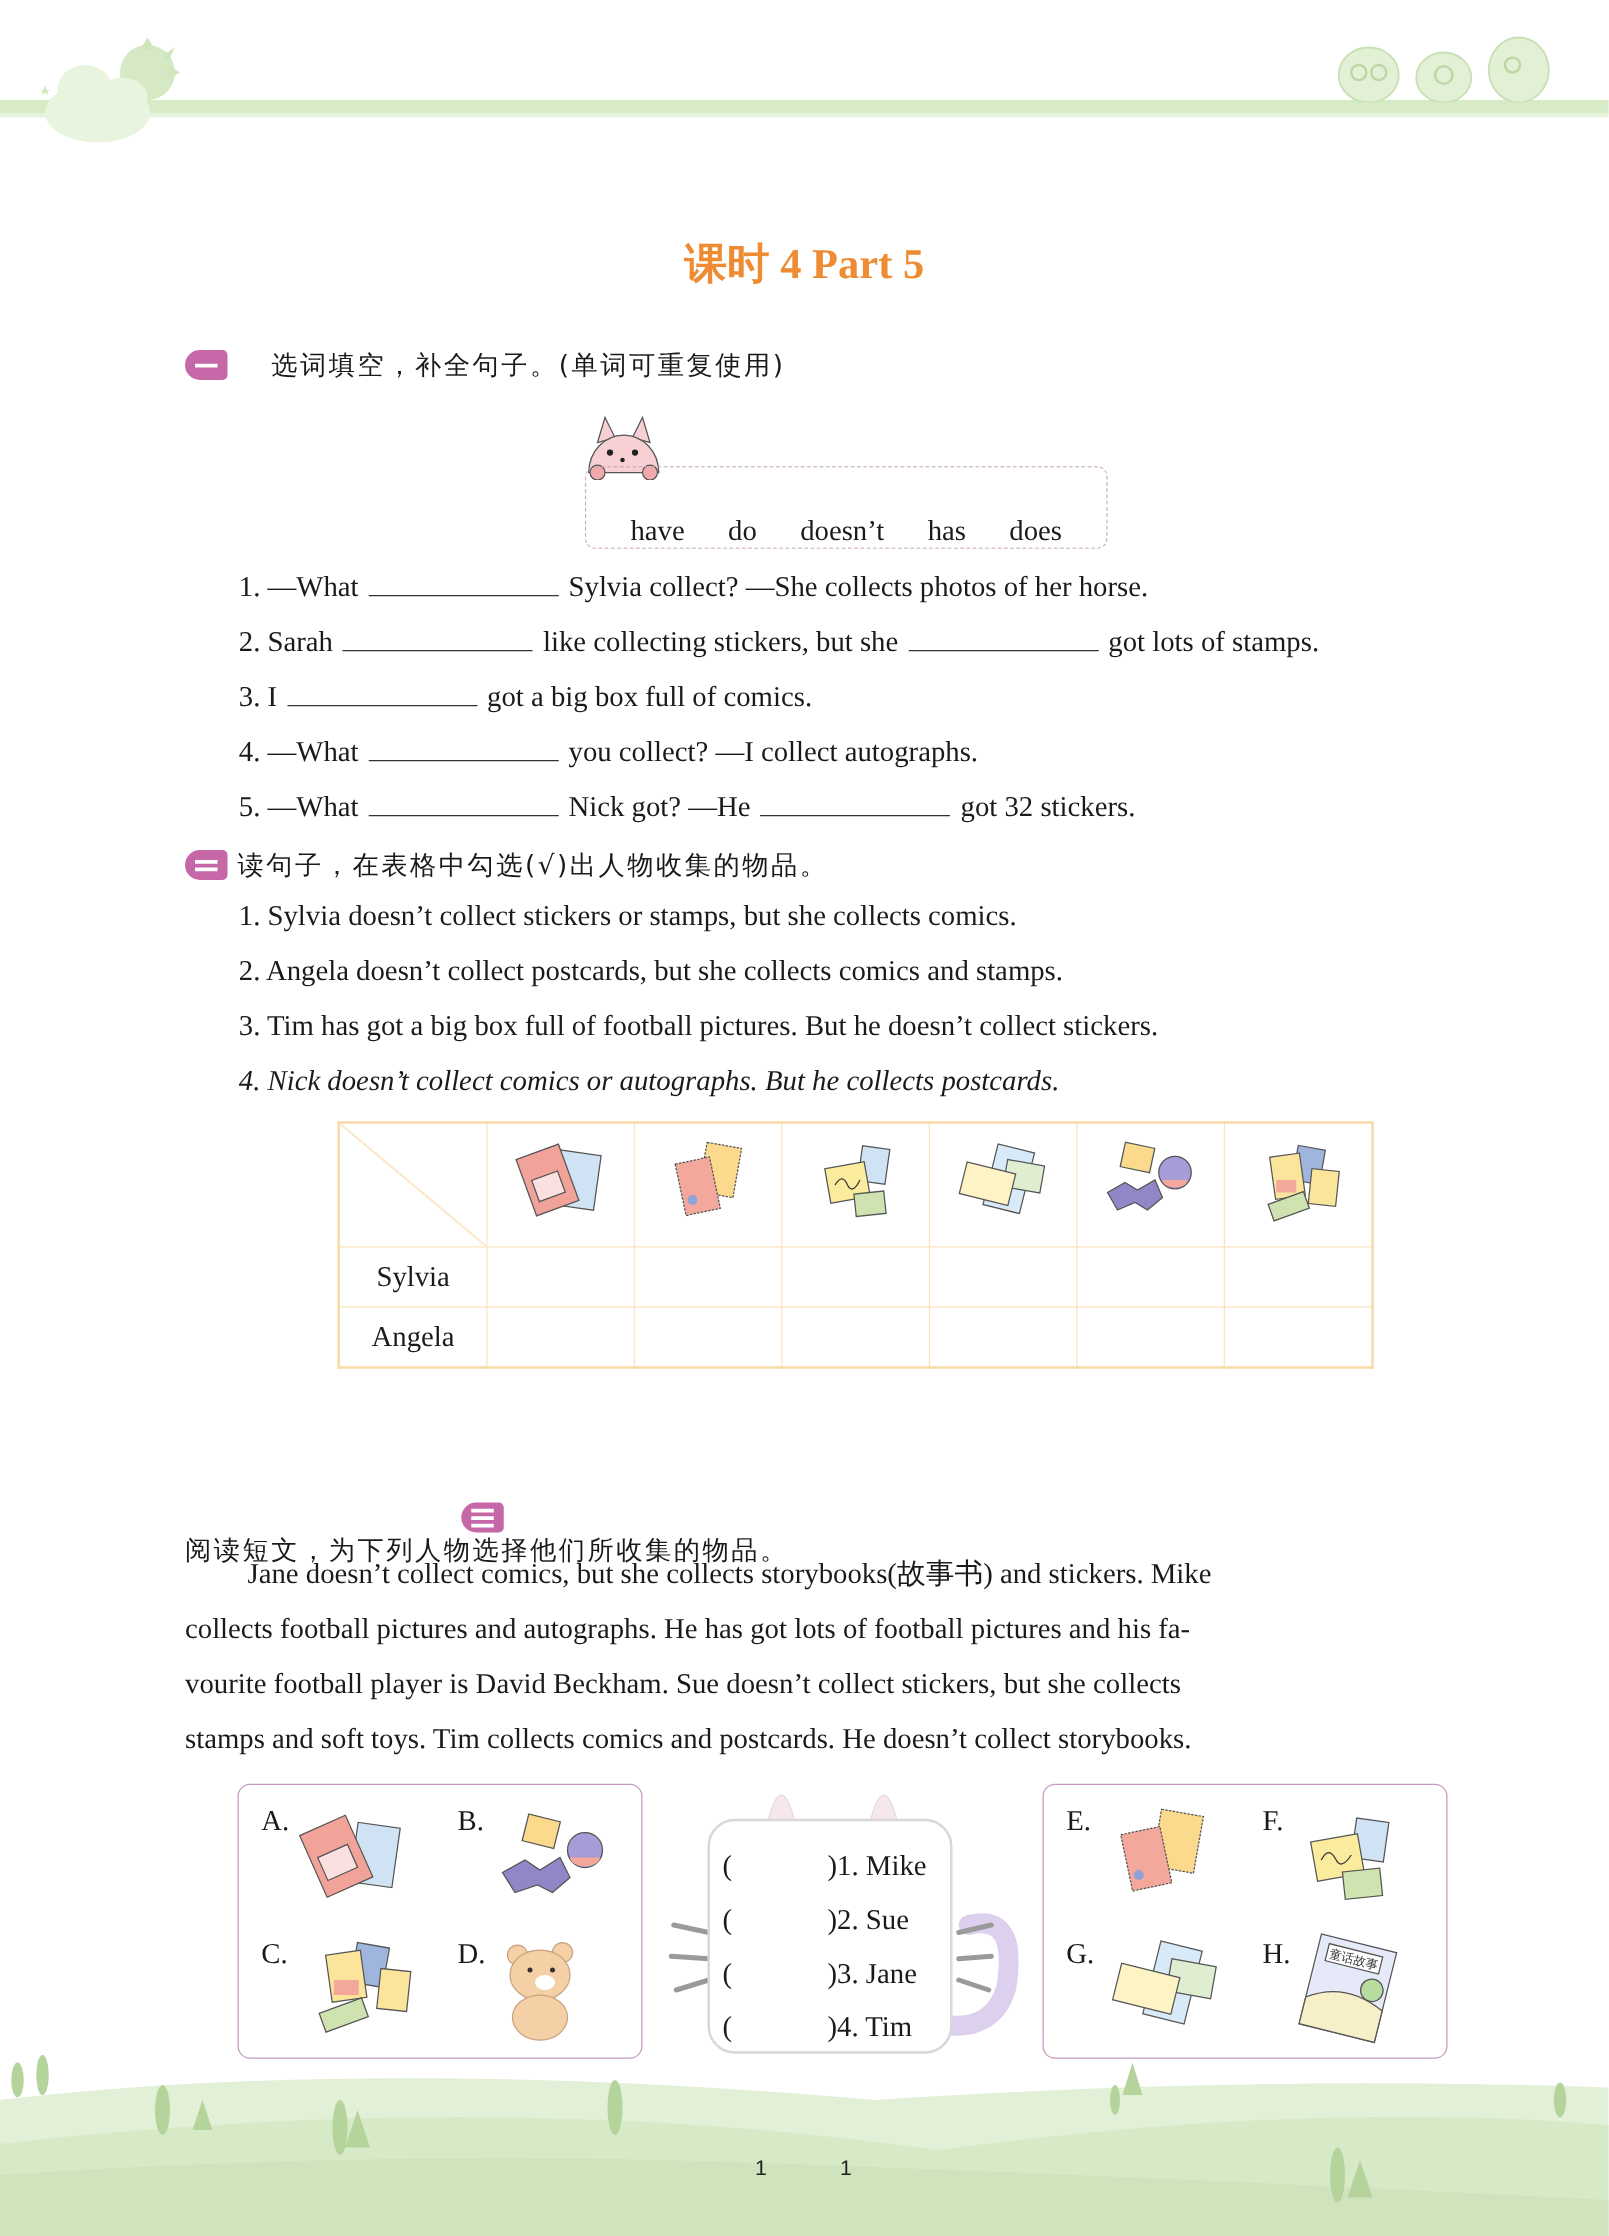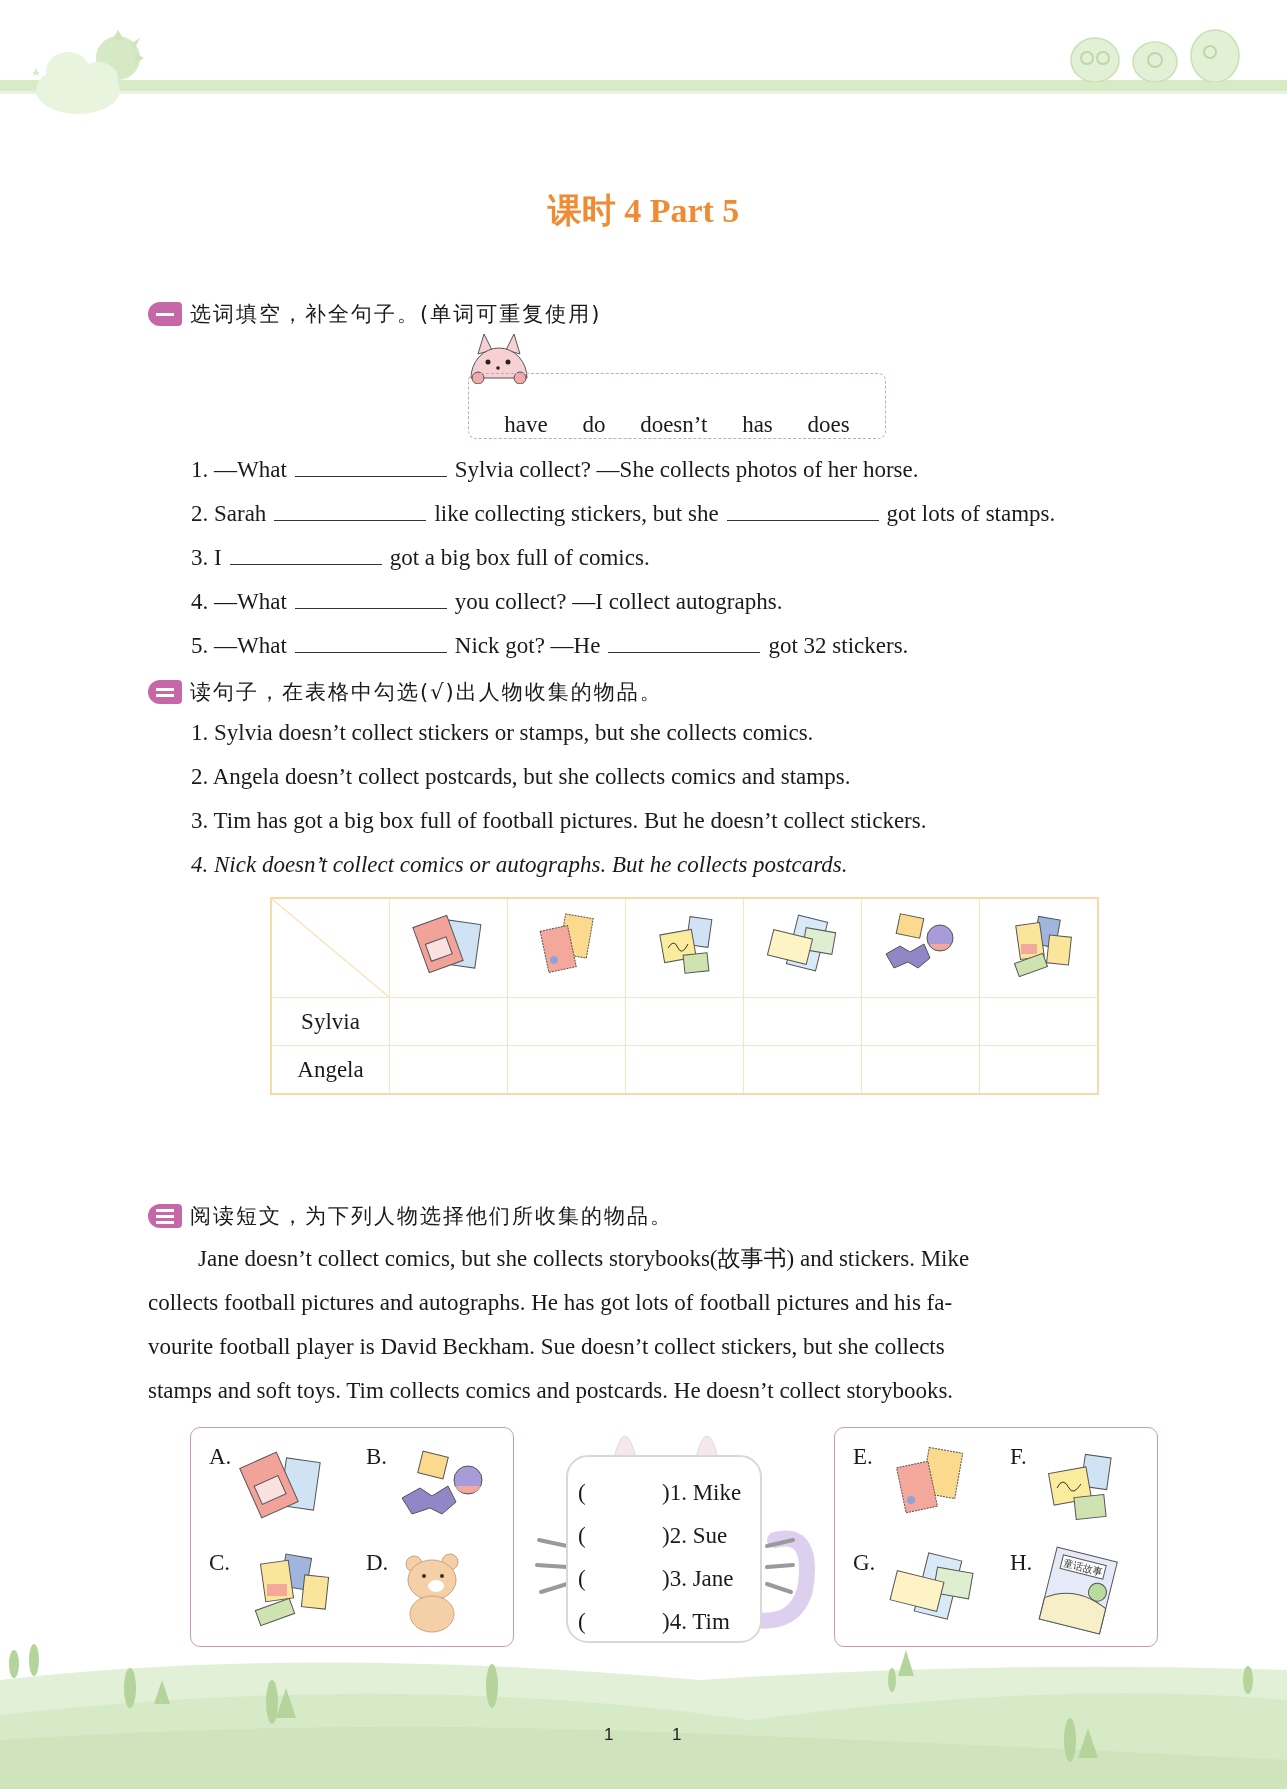--- a/index.html
+++ b/index.html
@@ -95,21 +95,21 @@
   <g fill="none" stroke="#bcd8a6" stroke-width="2">
     <circle cx="27" cy="36" r="6"></circle>
       <circle cx="43" cy="36" r="6"></circle>
     <circle cx="95" cy="38" r="7"></circle>
     <circle cx="150" cy="30" r="6"></circle>
   </g>
 </svg>
 
 <div class="abs title">课时 4  Part 5</div>
 
-<div class="abs sec-head" style="top:300px;">
+<div class="abs sec-head" style="top:278px;gap:27px;">
   <div class="badge">
     <div class="bars">
         <div class="bar"></div>
       </div>
   </div>
   <span class="sec-text">选词填空，补全句子。(单词可重复使用)</span>
 </div>
 
 <svg class="abs cat1" viewBox="0 0 62 52">
   <polygon points="10,22 16,2 24,18" fill="#f7d0d4" stroke="#555" stroke-width="1"></polygon>
@@ -224,21 +224,21 @@
     <td></td>
         <td></td>
         <td></td>
         <td></td>
         <td></td>
         <td></td>
   </tr>
 </tbody>
   </table>
 
-<div class="abs sec-head" style="top:1202px;">
+<div class="abs sec-head" style="top:1202px;flex-direction:column;">
   <div class="badge">
     <div class="bars">
         <div class="bar"></div>
         <div class="bar"></div>
         <div class="bar" style="margin-bottom:0"></div>
       </div>
   </div>
   <span class="sec-text">阅读短文，为下列人物选择他们所收集的物品。</span>
 </div>
 <div class="abs para" style="top:1237px;">

